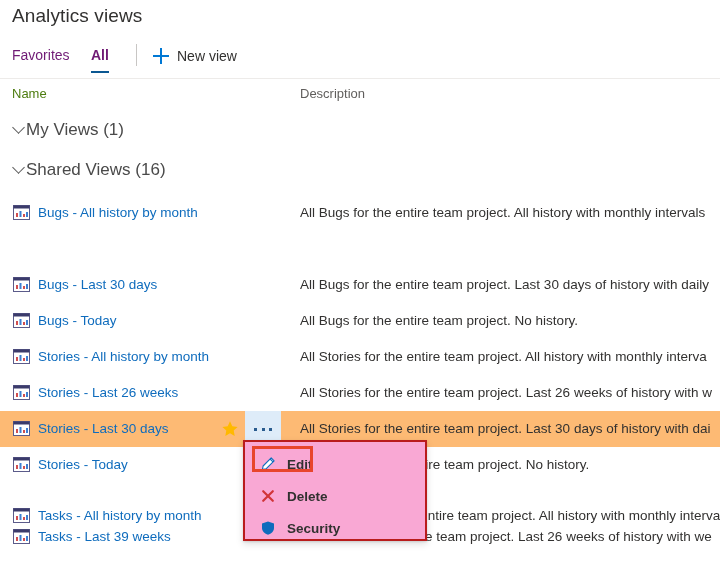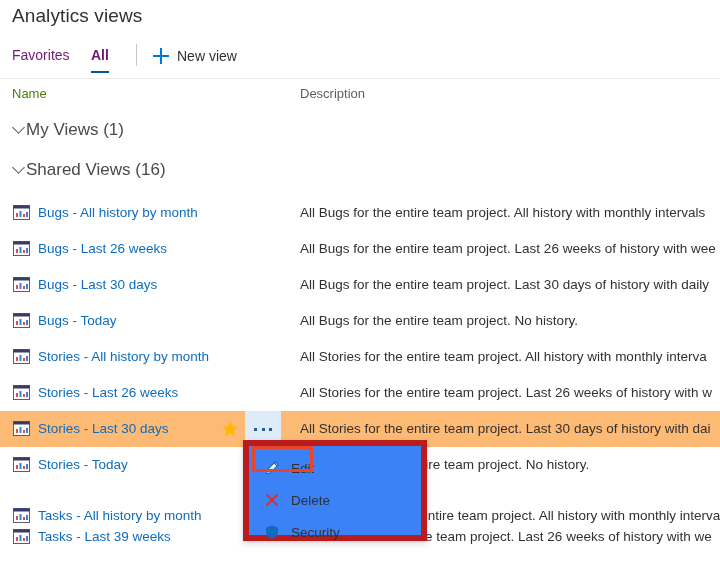--- a/index.html
+++ b/index.html
@@ -235,24 +235,25 @@
     background: #2a5c8f;
   }
 
   
   .context-menu {
     position: absolute;
     left: 243px;
     top: 440px;
     width: 184px;
     height: 101px;
-    background: #3b82f6;
-    border: 6px solid #b91c1c;
+    background: #f9a8d4;
+    border: 2px solid #b91c1c;
     box-shadow: 0 3.2px 7.2px rgba(0,0,0,0.132), 0 0.6px 1.8px rgba(0,0,0,0.108);
     box-sizing: border-box;
+    font-weight: bold;
   }
   .menu-item {
     position: absolute;
     left: 0;
     width: 182px;
     height: 32px;
     display: flex;
     align-items: center;
     cursor: pointer;
   }
@@ -324,32 +325,20 @@
           <rect x="0.5" y="0.5" width="16" height="14" fill="#ffffff" stroke="#5b5b8a" stroke-width="1"></rect>
           <rect x="0.5" y="0.5" width="16" height="3" fill="#3b3b6b"></rect>
           <rect x="3" y="8" width="2" height="4" fill="#d14f4f"></rect>
           <rect x="6.5" y="6" width="2" height="6" fill="#3f7fd1"></rect>
           <rect x="10" y="9" width="2" height="3" fill="#d14f4f"></rect>
           <rect x="13" y="7" width="2" height="5" fill="#3f7fd1"></rect>
         </svg></span>
       <span class="row-name">Bugs - All history by month</span>
       <span class="row-desc">All Bugs for the entire team project. All history with monthly intervals</span>
     </div>
-    <div class="row" style="top: 231px;">
-      <span class="row-icon"><svg width="17" height="15" viewBox="0 0 17 15">
-          <rect x="0.5" y="0.5" width="16" height="14" fill="#ffffff" stroke="#5b5b8a" stroke-width="1"></rect>
-          <rect x="0.5" y="0.5" width="16" height="3" fill="#3b3b6b"></rect>
-          <rect x="3" y="8" width="2" height="4" fill="#d14f4f"></rect>
-          <rect x="6.5" y="6" width="2" height="6" fill="#3f7fd1"></rect>
-          <rect x="10" y="9" width="2" height="3" fill="#d14f4f"></rect>
-          <rect x="13" y="7" width="2" height="5" fill="#3f7fd1"></rect>
-        </svg></span>
-      <span class="row-name">Bugs - Last 26 weeks</span>
-      <span class="row-desc">All Bugs for the entire team project. Last 26 weeks of history with wee</span>
-    </div>
     <div class="row" style="top: 267px;">
       <span class="row-icon"><svg width="17" height="15" viewBox="0 0 17 15">
           <rect x="0.5" y="0.5" width="16" height="14" fill="#ffffff" stroke="#5b5b8a" stroke-width="1"></rect>
           <rect x="0.5" y="0.5" width="16" height="3" fill="#3b3b6b"></rect>
           <rect x="3" y="8" width="2" height="4" fill="#d14f4f"></rect>
           <rect x="6.5" y="6" width="2" height="6" fill="#3f7fd1"></rect>
           <rect x="10" y="9" width="2" height="3" fill="#d14f4f"></rect>
           <rect x="13" y="7" width="2" height="5" fill="#3f7fd1"></rect>
         </svg></span>
       <span class="row-name">Bugs - Last 30 days</span>

